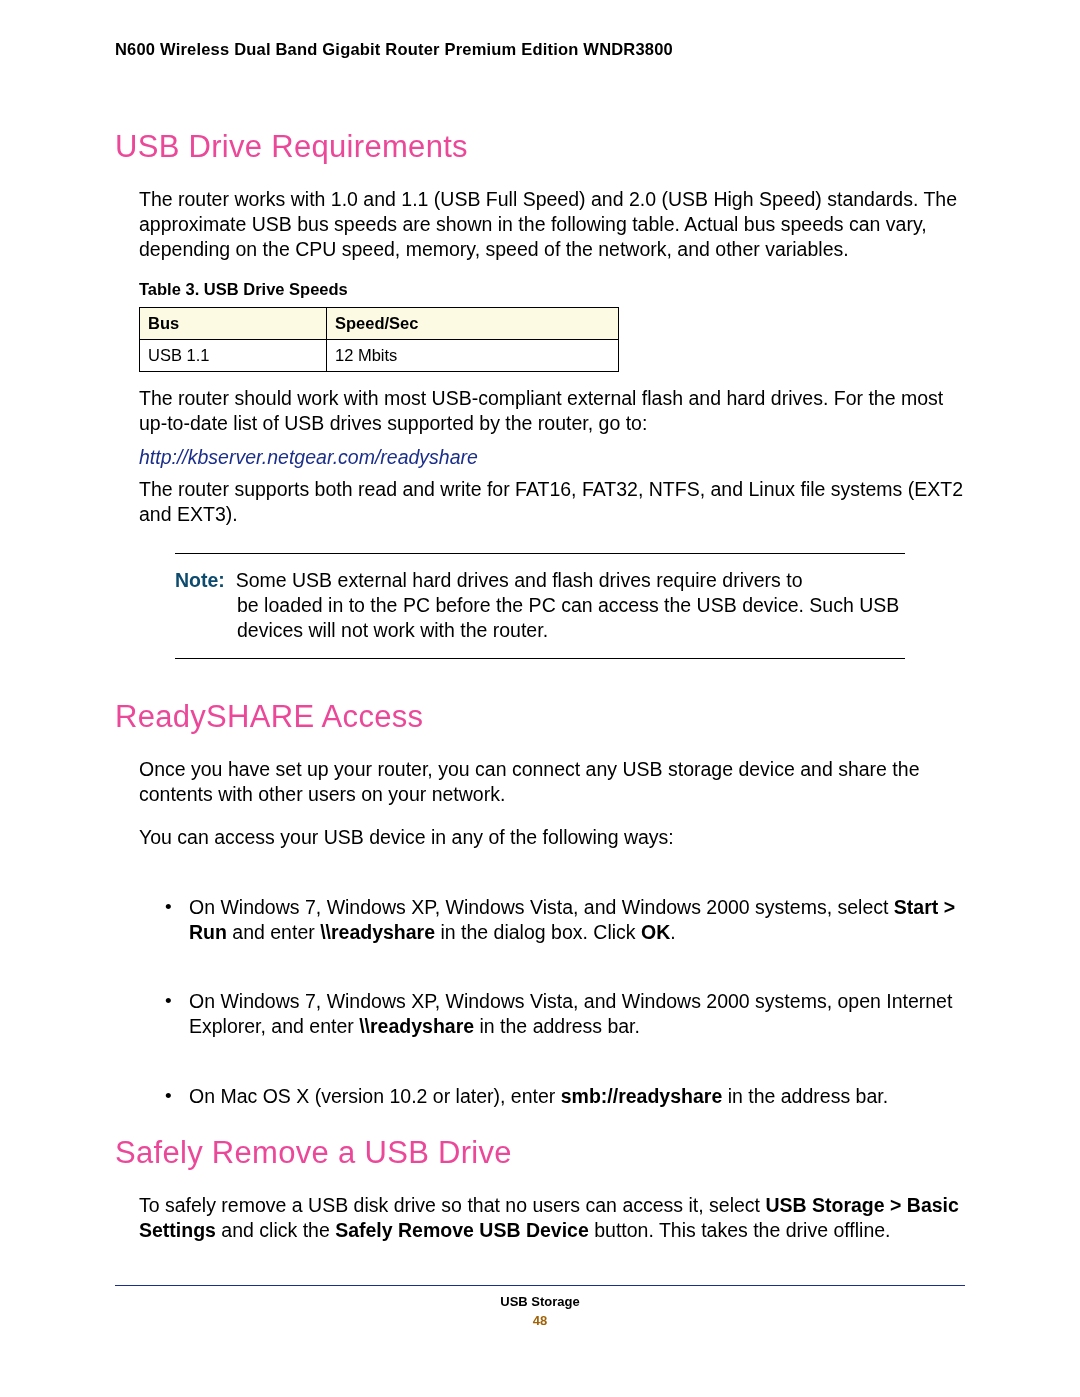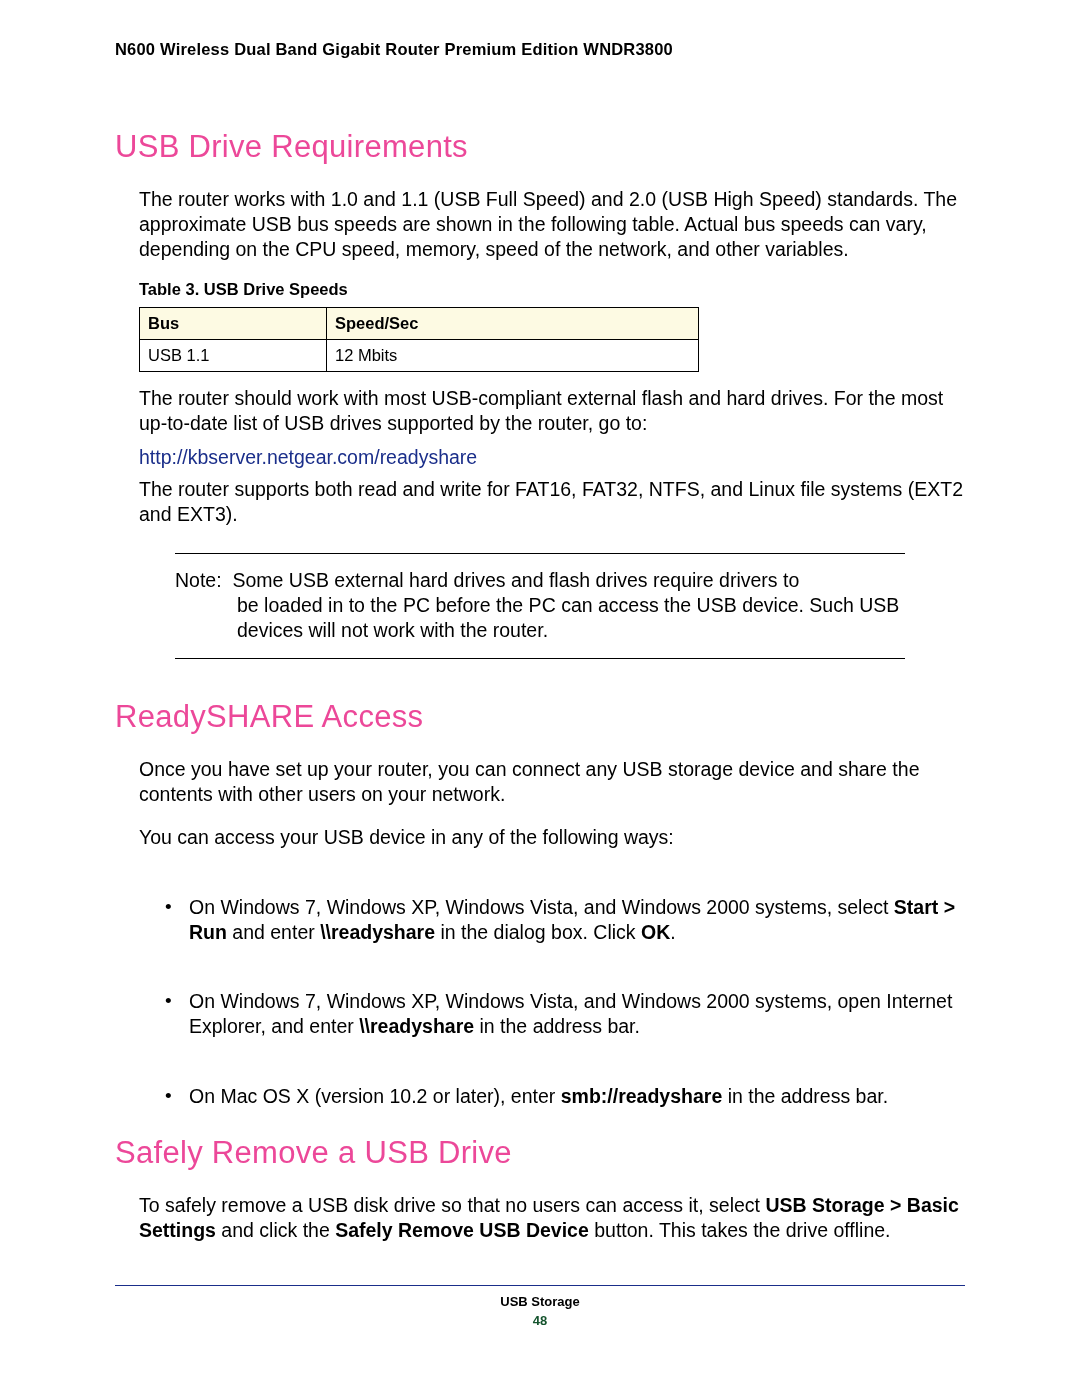--- a/index.html
+++ b/index.html
@@ -40,49 +40,50 @@
     margin: 0 0 10px 24px;
   }
   .table-caption {
     font-weight: bold;
     font-size: 16.5px;
     margin: 4px 0 8px 24px;
   }
   table.speed {
     border-collapse: collapse;
     margin: 0 0 14px 24px;
-    width: 560px;
+    width: 480px;
   }
   table.speed th, table.speed td {
     border: 1px solid #000;
     text-align: left;
     padding: 6px 8px;
     font-size: 16.5px;
   }
   table.speed th {
     background: #fdfae3;
     font-weight: bold;
   }
   table.speed .c1 { width: 170px; }
   .link {
     color: #1a2e8a;
+    font-style: italic;
     font-size: 19.5px;
     margin: 0 0 8px 24px;
   }
   .note-block {
     margin: 26px 60px 40px 60px;
     border-top: 1.5px solid #000;
     border-bottom: 1.5px solid #000;
     padding: 14px 0 14px 0;
     font-size: 19.5px;
     line-height: 1.3;
   }
   .note-block .label {
-    font-weight: normal;
-    color: #000000;
+    font-weight: bold;
+    color: #0c4a6e;
   }
   .note-body {
     display: block;
     padding-left: 62px;
     text-indent: -62px;
   }
   .note-rest {
     display: block;
     padding-left: 62px;
   }
@@ -110,21 +111,21 @@
   .footer-rule {
     border: none;
     border-top: 1px solid #1a2e8a;
     margin: 42px 0 8px 0;
   }
   .footer {
     text-align: center;
     font-size: 13px;
   }
   .footer .title { font-weight: bold; display:block; margin-bottom:4px;}
-  .footer .pagenum { color: #14532d; font-weight: bold; }
+  .footer .pagenum { color: #a16207; font-weight: bold; }
   strong { font-weight: bold; }
 </style>
 </head>
 <body>
 
 <div class="page">
 
   <div class="doc-header">N600 Wireless Dual Band Gigabit Router Premium Edition WNDR3800</div>
 
   <h1 class="section">USB Drive Requirements</h1>

